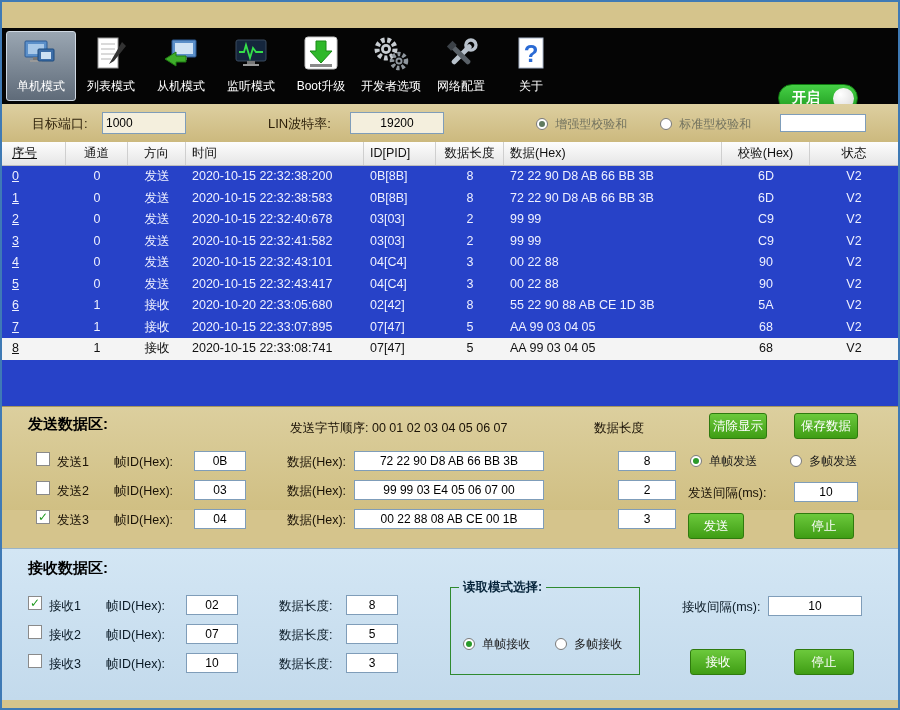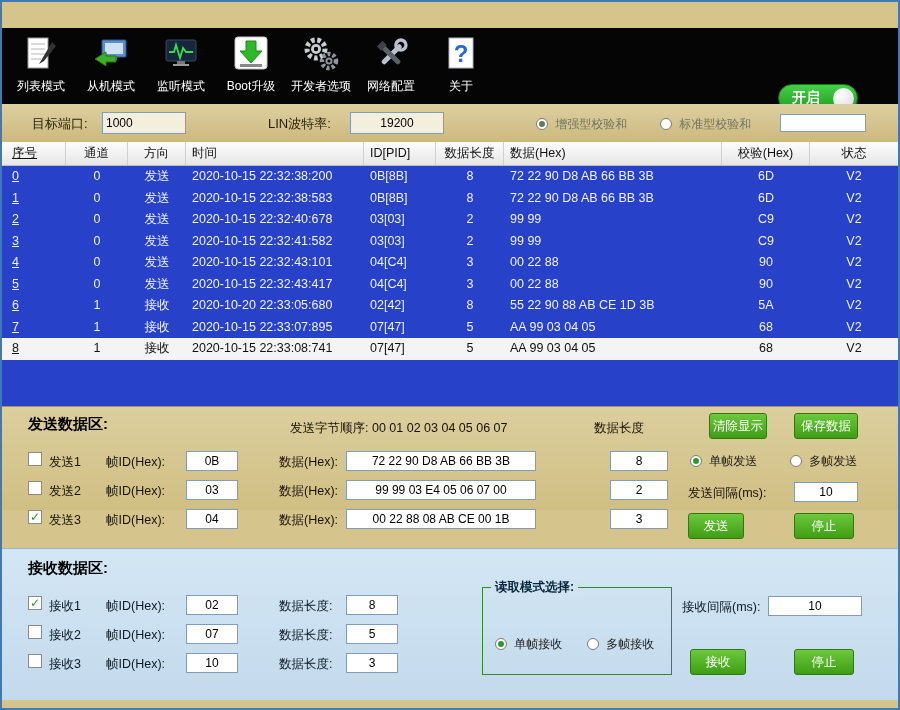--- a/index.html
+++ b/index.html
@@ -80,30 +80,43 @@
   .at-id   { left:104px; top:7px; }
   .at-idin { position:absolute; left:184px; top:4px; width:52px; height:20px; text-align:center; }
   .at-data { left:277px; top:7px; }
   .at-datain { position:absolute; left:344px; top:4px; width:190px; height:20px; text-align:center; }
   .at-lenin  { position:absolute; left:608px; top:4px; width:58px; height:20px; text-align:center; }
   .at-recvlen{ position:absolute; left:344px; top:4px; width:52px; height:20px; text-align:center; }
 
   .green-btn { position:absolute; border:1px solid #2f7a0e; border-radius:3px; color:#fff; font-size:12.5px;
     background:linear-gradient(#6cc93c,#3f9d14); text-align:center; cursor:default; }
 
-  .group-box { position:absolute; left:448px; top:38px; width:190px; height:88px; border:1px solid #2f8a2f;margin-left:32px; }
+  .group-box { position:absolute; left:448px; top:38px; width:190px; height:88px; border:1px solid #2f8a2f; }
   .group-label { position:absolute; left:8px; top:-9px; background:#cfe3f2; padding:0 4px; font-size:12.5px; font-weight:bold; color:#06243a; }
 </style>
 </head>
 <body>
 
 <div class="window">
 
 
   <div class="toolbar">
+    <div class="tb-item selected">
+      <div class="tb-icon">
+        <svg width="40" height="40" viewBox="0 0 40 40">
+            <rect x="4" y="6" width="22" height="16" rx="1" fill="#5b8fc9" stroke="#2d5a94"></rect>
+            <rect x="7" y="9" width="16" height="10" fill="#a8c8e8"></rect>
+            <rect x="12" y="22" width="6" height="3" fill="#777"></rect>
+            <rect x="9" y="25" width="12" height="2" fill="#999"></rect>
+            <rect x="17" y="14" width="16" height="12" rx="1" fill="#3d6ea8" stroke="#1d4a7e"></rect>
+            <rect x="20" y="17" width="10" height="7" fill="#cfe2f4"></rect>
+          </svg>
+      </div>
+      <div class="tb-label">单机模式</div>
+    </div>
     <div class="tb-item">
       <div class="tb-icon">
         <svg width="40" height="40" viewBox="0 0 40 40">
             <rect x="7" y="3" width="20" height="30" fill="#fff" stroke="#9a9a9a"></rect>
             <line x1="10" y1="9" x2="24" y2="9" stroke="#b5b5b5"></line>
             <line x1="10" y1="14" x2="24" y2="14" stroke="#b5b5b5"></line>
             <line x1="10" y1="19" x2="24" y2="19" stroke="#b5b5b5"></line>
             <line x1="10" y1="24" x2="20" y2="24" stroke="#b5b5b5"></line>
             <polygon points="31,7 35,11 23,26 18,29 21,24" fill="#333"></polygon>
           </svg>
@@ -314,21 +327,21 @@
       </div>
     </div>
 
   <div class="send-section">
     <span class="sec-title" style="top:8px">发送数据区:</span>
     <span class="flabel" style="left:288px;top:13px">发送字节顺序: 00 01 02 03 04 05 06 07</span>
     <span class="flabel" style="left:592px;top:13px">数据长度</span>
     <div class="green-btn" style="left:707px;top:6px;width:58px;height:26px;line-height:24px">清除显示</div>
     <div class="green-btn" style="left:792px;top:6px;width:64px;height:26px;line-height:24px">保存数据</div>
 
-    <div class="rows" style="left:0;top:40px;width:680px">
+    <div class="rows" style="left:8px;top:40px;width:680px">
         <div class="form-row">
           <span class="cb"></span>
           <span class="flabel rowlbl">发送1</span>
           <span class="flabel at-id">帧ID(Hex):</span>
           <input class="inp at-idin" value="0B" style="">
           <span class="flabel at-data">数据(Hex):</span>
           <input class="inp at-datain" value="72 22 90 D8 AB 66 BB 3B" style="">
           <input class="inp at-lenin" value="8" style="">
         </div>
         <div class="form-row">

